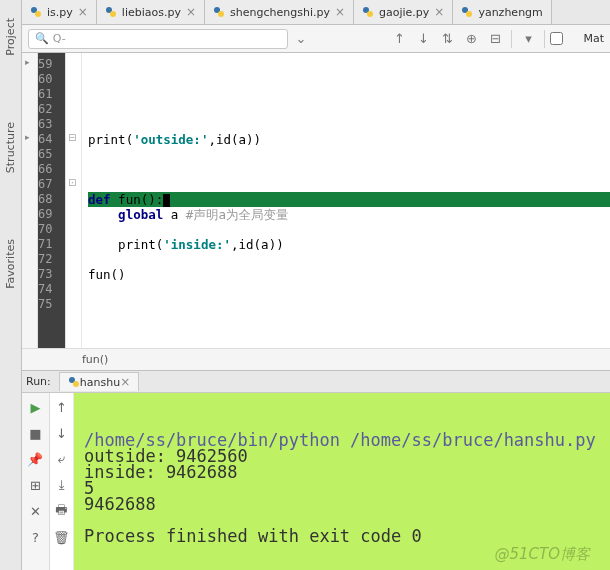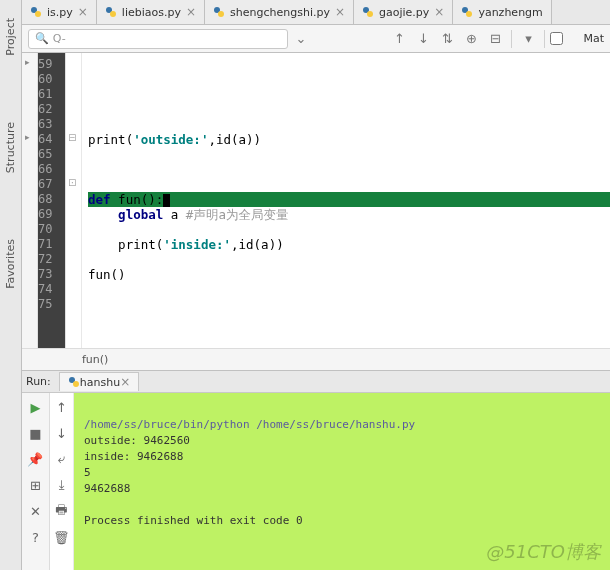--- a/index.html
+++ b/index.html
@@ -194,33 +194,33 @@
   border-right: 1px solid #e8e8e8;
   display: flex;
   flex-direction: column;
   align-items: center;
   padding-top: 4px;
   gap: 6px;
 }
 .console {
   flex: 1;
   font-family: "DejaVu Sans Mono", monospace;
-  font-size: 11px;
-  padding: 8px 10px;
+  font-size: 17px;
+  padding: 23px 10px;
   color: #333;
   white-space: pre;
   line-height: 16px;
 }
 .console .cmd { color: #5a5a9e; }
 .console .exit { color: #333; }
 .watermark {
   position: absolute;
-  right: 9px;
+  right: 20px;
   bottom: 6px;
-  font-size: 18px;
+  font-size: 15px;
   color: rgba(0,0,0,0.25);
   font-style: italic;
   pointer-events: none;
 }
 </style>
 </head>
 <body>
 
 <div class="ide-root">
   <div class="left-sidebar">

